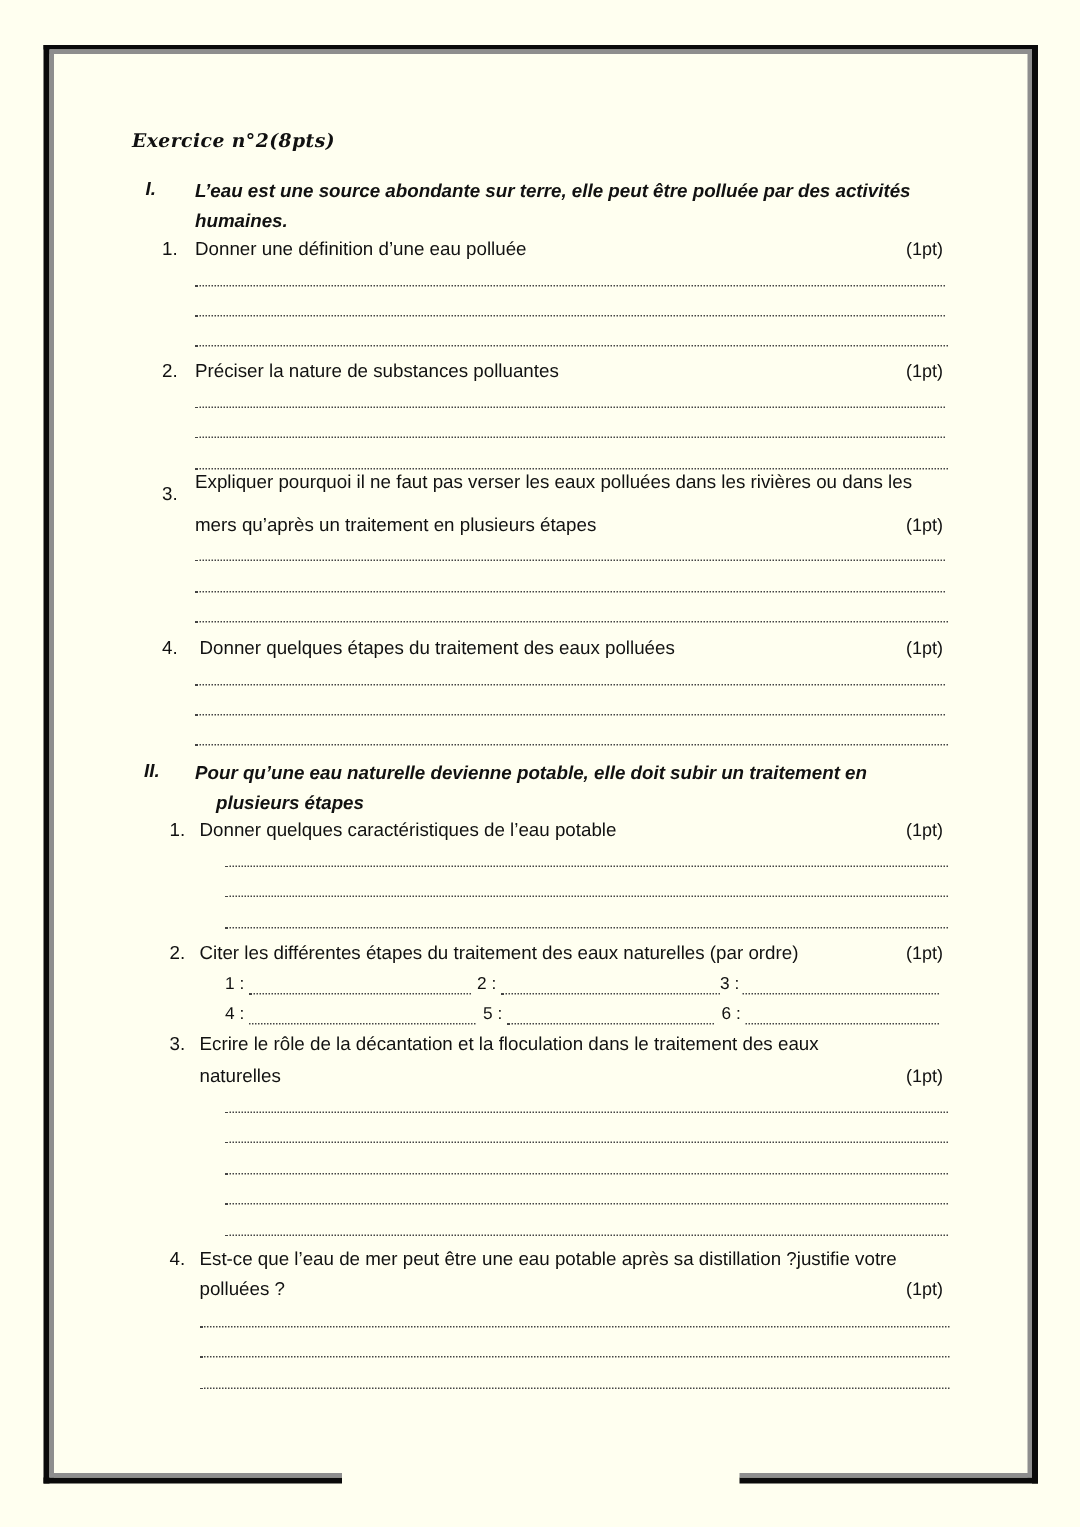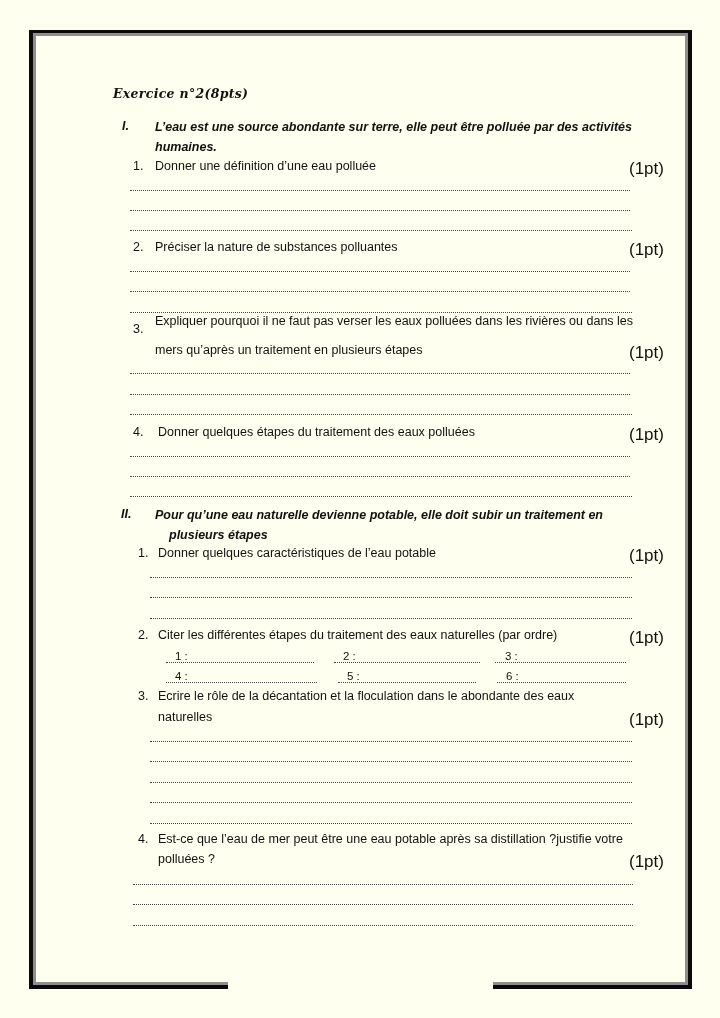--- a/index.html
+++ b/index.html
@@ -13,29 +13,29 @@
   .frame-top-in { position:absolute; left:33px; top:33px; width:655px; height:3px; background:#8e8e8e; }
   .frame-left { position:absolute; left:29px; top:30px; width:4px; height:959px; background:#0a0a0a; }
   .frame-left-in { position:absolute; left:33px; top:33px; width:3px; height:952px; background:#8e8e8e; }
   .frame-right { position:absolute; left:688px; top:30px; width:4px; height:959px; background:#0a0a0a; }
   .frame-right-in { position:absolute; left:685px; top:33px; width:3px; height:952px; background:#8e8e8e; }
   .frame-bot-l { position:absolute; left:29px; top:985px; width:199px; height:4px; background:#0a0a0a; }
   .frame-bot-l-in { position:absolute; left:33px; top:982px; width:195px; height:3px; background:#8e8e8e; }
   .frame-bot-r { position:absolute; left:493px; top:985px; width:199px; height:4px; background:#0a0a0a; }
   .frame-bot-r-in { position:absolute; left:493px; top:982px; width:195px; height:3px; background:#8e8e8e; }
 
-  .abs { position:absolute; white-space:nowrap;margin-left:25px; }
+  .abs { position:absolute; white-space:nowrap; }
   .ex-title {
     left:88px; top:86px; font-family:"DejaVu Serif", "Liberation Serif", serif;
     font-weight:bold; font-style:italic; font-size:12.5px; letter-spacing:0.3px;
   }
   .sec-num { font-weight:bold; font-style:italic; font-size:12.5px; }
   .sec-text { font-weight:bold; font-style:italic; font-size:12.5px; line-height:20px; white-space:normal;text-align:center; }
   .q { font-size:12.5px; }
-  .pts { font-size:17px; }
+  .pts { font-size:12px; }
   .dots {
     position:absolute; height:0; border-bottom:1.4px dotted #444;
   }
   .steps { font-size:11.5px; }
 </style>
 </head>
 <body>
 
 <div class="frame-top"></div>
 <div class="frame-top-in"></div>
@@ -106,21 +106,21 @@
 <div class="dots" style="left:495px; width:131px; top:662px;"></div>
 
 <div class="abs steps" style="left:150px; top:670px;">4 :</div>
 <div class="dots" style="left:166px; width:151px; top:682px;"></div>
 <div class="abs steps" style="left:322px; top:670px;">5 :</div>
 <div class="dots" style="left:338px; width:138px; top:682px;"></div>
 <div class="abs steps" style="left:481px; top:670px;">6 :</div>
 <div class="dots" style="left:497px; width:129px; top:682px;"></div>
 
 <div class="abs q" style="left:113px; top:689px;">3.</div>
-<div class="abs q" style="left:133px; top:689px;">Ecrire le rôle de la décantation et la floculation dans le abondante des eaux</div>
+<div class="abs q" style="left:133px; top:689px;">Ecrire le rôle de la décantation et la floculation dans le traitement des eaux</div>
 <div class="abs q" style="left:133px; top:710px;">naturelles</div>
 <div class="abs pts" style="left:604px; top:710px;">(1pt)</div>
 <div class="dots" style="left:150px; width:482px; top:741px;"></div>
 <div class="dots" style="left:150px; width:482px; top:761px;"></div>
 <div class="dots" style="left:150px; width:482px; top:782px;"></div>
 <div class="dots" style="left:150px; width:482px; top:802px;"></div>
 <div class="dots" style="left:150px; width:482px; top:823px;"></div>
 
 <div class="abs q" style="left:113px; top:832px;">4.</div>
 <div class="abs q" style="left:133px; top:832px;">Est-ce que l’eau de mer peut être une eau potable après sa distillation ?justifie votre</div>

